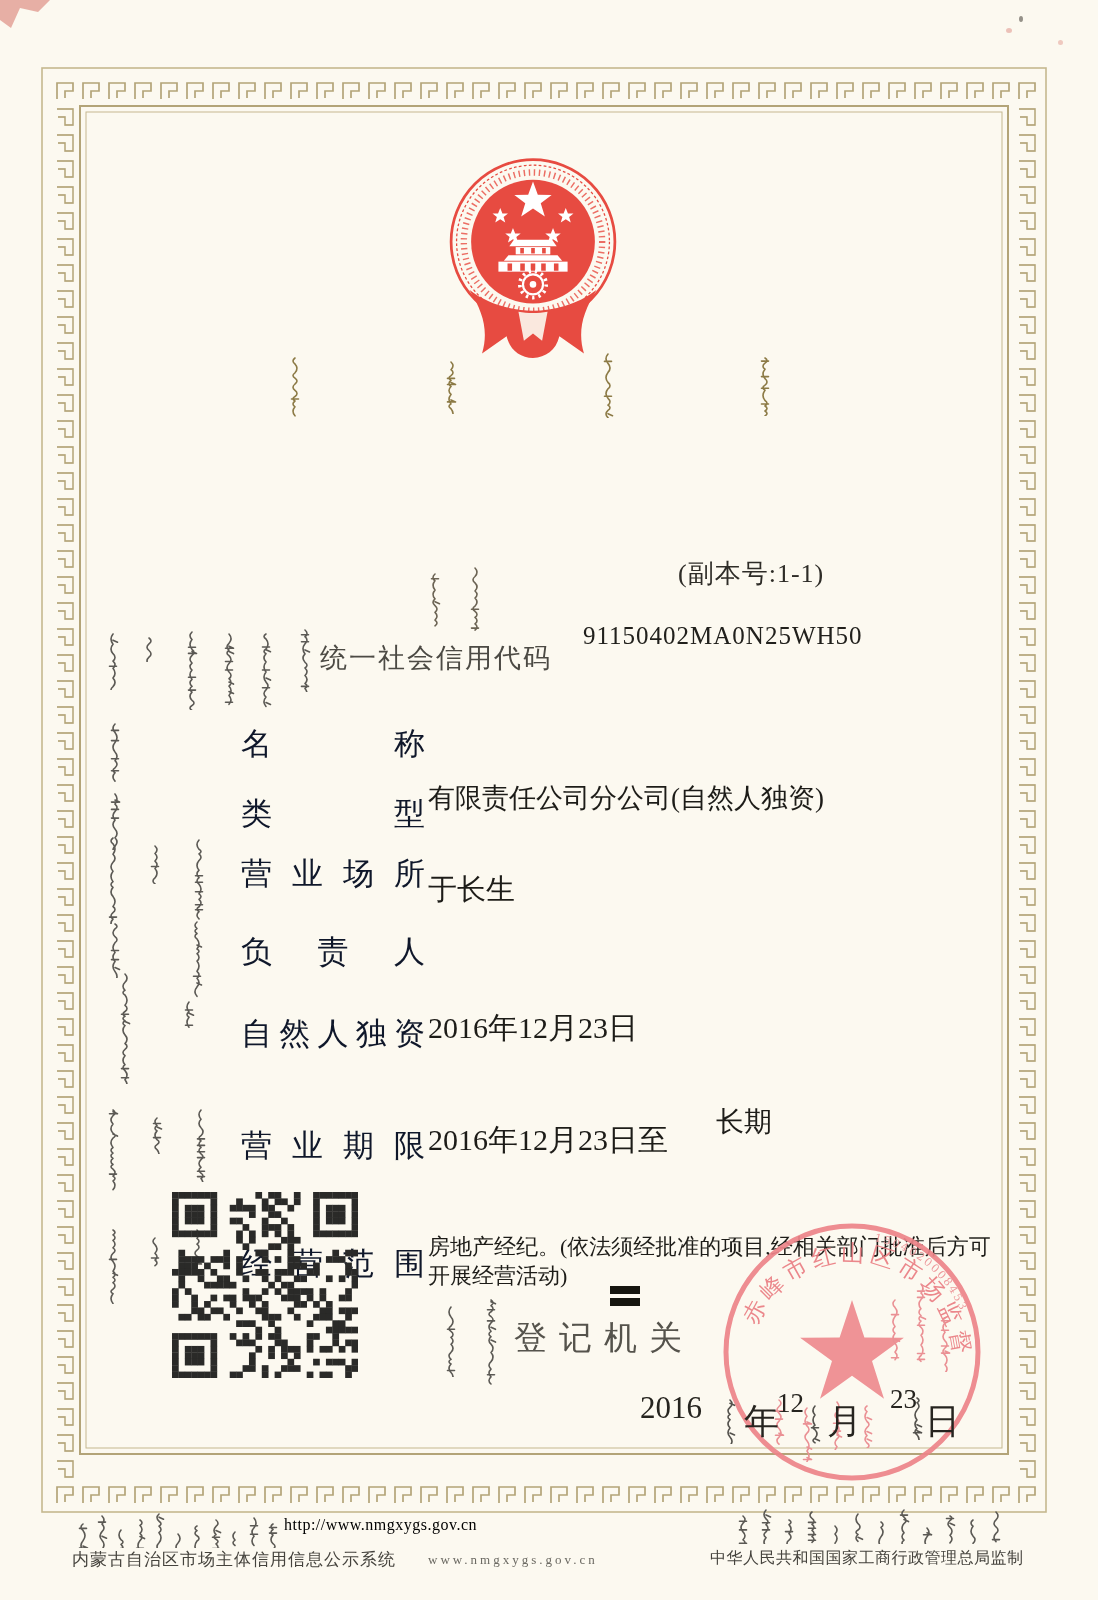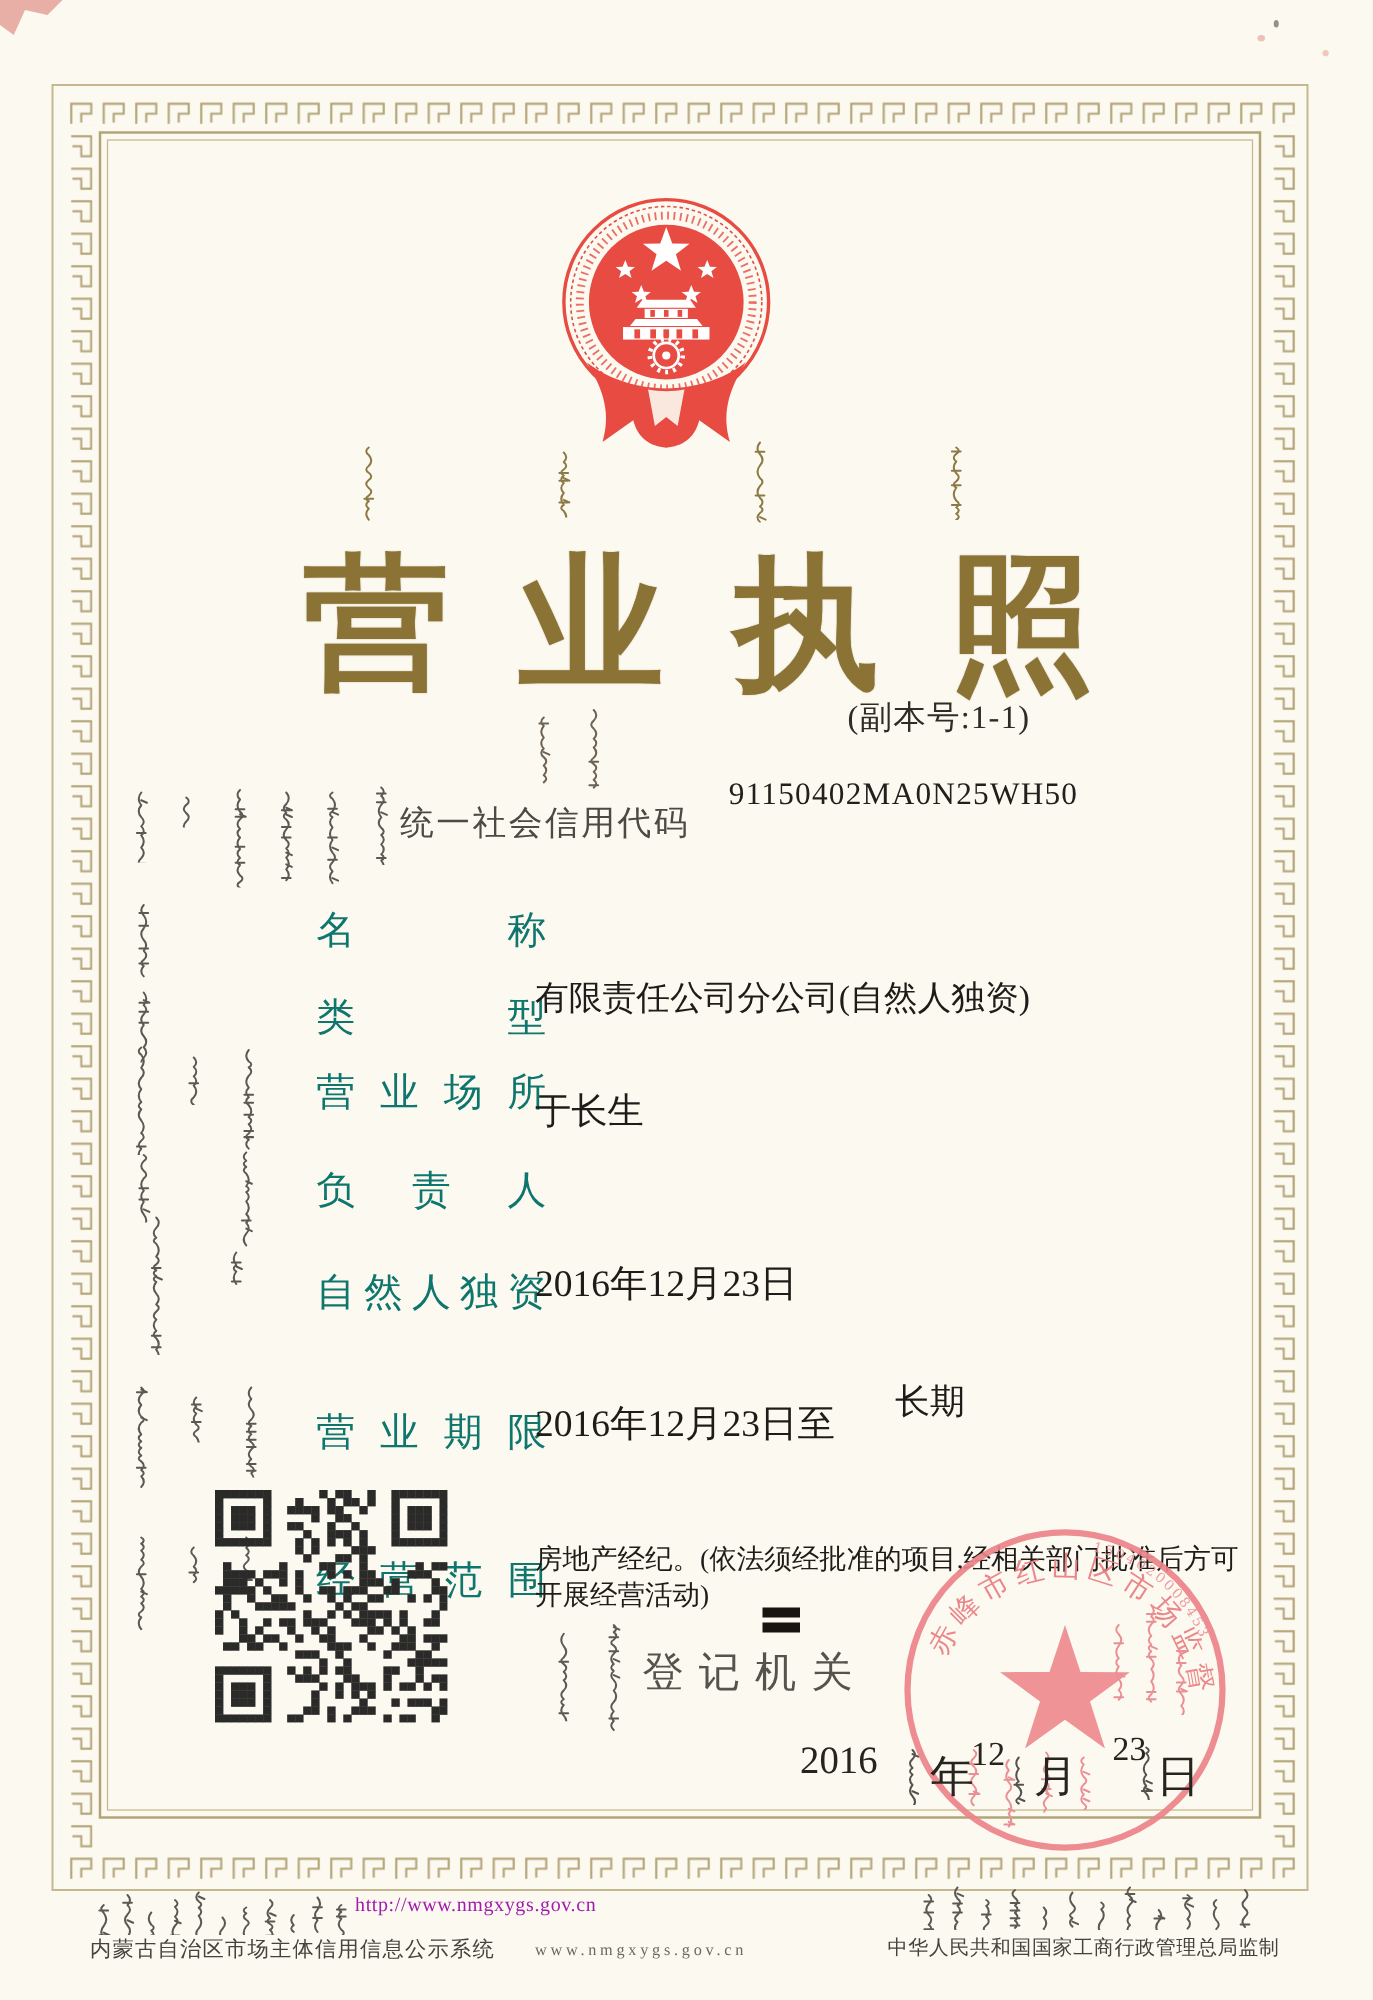--- a/index.html
+++ b/index.html
@@ -19,21 +19,21 @@
     color:#8a7334;letter-spacing:56px;white-space:nowrap;
     text-shadow:0 0 1px rgba(110,88,30,.6);
   }
   #copyNumber{left:678px;top:556px;font-size:26px;color:#2e2c27;letter-spacing:1px;}
   #copyLabel{left:510px;top:568px;font-size:50px;color:#2e2c27;word-spacing:64px;letter-spacing:4px;}
   
   #creditLabel{left:320px;top:640px;font-size:27px;color:#4c4a44;letter-spacing:2px;white-space:nowrap;}
   #creditCode{left:583px;top:622px;font-size:25px;color:#21201c;letter-spacing:1px;white-space:nowrap;}
   
   .flabel{
-    position:absolute;left:253px;width:184px;font-size:31px;color:#0f766e;
+    position:absolute;left:241px;width:184px;font-size:31px;color:#0f172a;
     text-align:justify;text-align-last:justify;white-space:normal;line-height:1.15;
   }
   .fvalue{position:absolute;left:428px;color:#1d1c18;white-space:nowrap;line-height:1.32;}
   .fwrap{white-space:normal;width:578px;}
   
   #qr{left:172px;top:1192px;width:186px;height:186px;}
   
   #regLabel{
     position:absolute;left:514px;top:1316px;width:168px;font-size:33px;color:#55534c;
     text-align:justify;text-align-last:justify;
@@ -130,21 +130,20 @@
       <svg width="14" height="66" viewBox="0 0 14 66">
         <path d="M7,2 q-4,4.7 0,9.4 m-3.5,-2 h7 m-3.5,2 q4,4.5 0,9.0 q-4,5.0 0,10.1 q4,3.1 0,6.3 q-4,4.8 0,9.5 m-3.5,-2 h7 m-3.5,2 q4,3.5 0,6.9 q4,2.6 0,5.2 q-4,3.6 0,7.3 m0,-4 l4.5,2 m-4.5,2" fill="none" stroke="#8c7a45" stroke-width="1.6" stroke-linecap="round" stroke-linejoin="round"></path>
       </svg>
     </i>
   <i class="mg" style="left:758px;top:356px">
       <svg width="14" height="60" viewBox="0 0 14 60">
         <path d="M7,2 q4,2.5 0,5.1 m-3.5,-2 h7 m-3.5,2 q-4,3.1 0,6.1 q-4,4.7 0,9.4 m-3.5,-2 h7 m-3.5,2 q4,3.3 0,6.5 q-4,2.5 0,5.1 m-3.5,-2 h7 m-3.5,2 q-4,5.2 0,10.3 q4,2.7 0,5.5 m-3.5,-2 h7 m-3.5,2 q4,2.5 0,5.0 q4,2.5 0,4.9" fill="none" stroke="#8c7a45" stroke-width="1.6" stroke-linecap="round" stroke-linejoin="round"></path>
       </svg>
     </i>
 
-  <div id="title" class="abs">营业执照</div>
   <div id="copyNumber" class="abs">(副本号:1-1)</div>
   <i class="mg" style="left:428px;top:572px">
       <svg width="14" height="56" viewBox="0 0 14 56">
         <path d="M7,2 q-4,3.4 0,6.8 m-3.5,-2 h7 m-3.5,2 q-4,4.6 0,9.3 q-4,4.4 0,8.8 q-4,3.4 0,6.8 m0,-4 l4.5,2 m-4.5,2 q4,3.3 0,6.7 q4,3.9 0,7.7 q4,2.9 0,5.8" fill="none" stroke="#6b6353" stroke-width="1.6" stroke-linecap="round" stroke-linejoin="round"></path>
       </svg>
     </i>
   <i class="mg" style="left:468px;top:566px">
       <svg width="14" height="66" viewBox="0 0 14 66">
         <path d="M7,2 q4,4.2 0,8.5 q-4,3.2 0,6.4 q4,4.0 0,8.1 q4,3.5 0,7.0 q4,4.1 0,8.2 q-4,2.6 0,5.1 m-3.5,-2 h7 m-3.5,2 q4,3.1 0,6.1 q4,3.2 0,6.5 q4,3.1 0,6.2 m-3.5,-2 h7 m-3.5,2" fill="none" stroke="#6b6353" stroke-width="1.6" stroke-linecap="round" stroke-linejoin="round"></path>
       </svg>
@@ -729,21 +728,21 @@
         </svg></i><i class="mg" style="position:relative;display:inline-block;margin-right:5px"><svg width="14" height="30" viewBox="0 0 14 30">
           <path d="M7,2 q4,3.2 0,6.4 q-4,4.1 0,8.2 m0,-4 l4.5,2 m-4.5,2 q-4,2.3 0,4.6 m-3.5,-2 h7 m-3.5,2 q4,2.3 0,4.7 q4,3.3 0,6.7 m-3.5,-2 h7 m-3.5,2" fill="none" stroke="#5b5954" stroke-width="1.6" stroke-linecap="round" stroke-linejoin="round"></path>
         </svg></i><i class="mg" style="position:relative;display:inline-block;margin-right:5px"><svg width="14" height="18" viewBox="0 0 14 18">
           <path d="M7,2 q-4,4.0 0,8.1 q-4,2.7 0,5.4" fill="none" stroke="#5b5954" stroke-width="1.6" stroke-linecap="round" stroke-linejoin="round"></path>
         </svg></i><i class="mg" style="position:relative;display:inline-block;margin-right:5px"><svg width="14" height="32" viewBox="0 0 14 32">
           <path d="M7,2 q4,4.9 0,9.8 m-3.5,-2 h7 m-3.5,2 q-4,4.2 0,8.5 m-3.5,-2 h7 m-3.5,2 q-4,4.6 0,9.2" fill="none" stroke="#5b5954" stroke-width="1.6" stroke-linecap="round" stroke-linejoin="round"></path>
         </svg></i><i class="mg" style="position:relative;display:inline-block"><svg width="14" height="26" viewBox="0 0 14 26">
           <path d="M7,2 q-4,2.7 0,5.5 m-3.5,-2 h7 m-3.5,2 q-4,2.8 0,5.6 m-3.5,-2 h7 m-3.5,2 q-4,4.3 0,8.6 q4,2.7 0,5.4" fill="none" stroke="#5b5954" stroke-width="1.6" stroke-linecap="round" stroke-linejoin="round"></path>
         </svg></i>
   </div>
-  <div class="fnote" style="left:284px;top:1516px;font-size:16px;letter-spacing:.5px;color:#a21caf">http://www.nmgxygs.gov.cn</div>
+  <div class="fnote" style="left:284px;top:1516px;font-size:16px;letter-spacing:.5px;color:#000000">http://www.nmgxygs.gov.cn</div>
   <div class="fnote" style="left:72px;top:1548px;font-size:17px;letter-spacing:1px">内蒙古自治区市场主体信用信息公示系统</div>
   <div class="fnote" style="left:428px;top:1552px;font-size:13px;letter-spacing:3px;color:#6b6962">www.nmgxygs.gov.cn</div>
 
   <div class="abs" style="left:736px;top:1508px">
     <i class="mg" style="position:relative;display:inline-block;margin-right:9px"><svg width="14" height="30" viewBox="0 0 14 30">
           <path d="M7,2 q4,3.6 0,7.2 m-3.5,-2 h7 m-3.5,2 q-4,4.4 0,8.7 m-3.5,-2 h7 m-3.5,2 q4,3.9 0,7.9 q4,2.8 0,5.6 m-3.5,-2 h7 m-3.5,2" fill="none" stroke="#5b5954" stroke-width="1.6" stroke-linecap="round" stroke-linejoin="round"></path>
         </svg></i><i class="mg" style="position:relative;display:inline-block;margin-right:9px"><svg width="14" height="36" viewBox="0 0 14 36">
           <path d="M7,2 q-4,4.4 0,8.9 m0,-4 l4.5,2 m-4.5,2 q4,2.9 0,5.8 m-3.5,-2 h7 m-3.5,2 q4,3.6 0,7.2 m-3.5,-2 h7 m-3.5,2 q-4,2.9 0,5.8 q-4,4.3 0,8.6" fill="none" stroke="#5b5954" stroke-width="1.6" stroke-linecap="round" stroke-linejoin="round"></path>
         </svg></i><i class="mg" style="position:relative;display:inline-block;margin-right:9px"><svg width="14" height="26" viewBox="0 0 14 26">
           <path d="M7,2 q4,2.3 0,4.6 q4,4.5 0,9.0 m-3.5,-2 h7 m-3.5,2 q4,3.3 0,6.6 q-4,3.0 0,6.1" fill="none" stroke="#5b5954" stroke-width="1.6" stroke-linecap="round" stroke-linejoin="round"></path>

